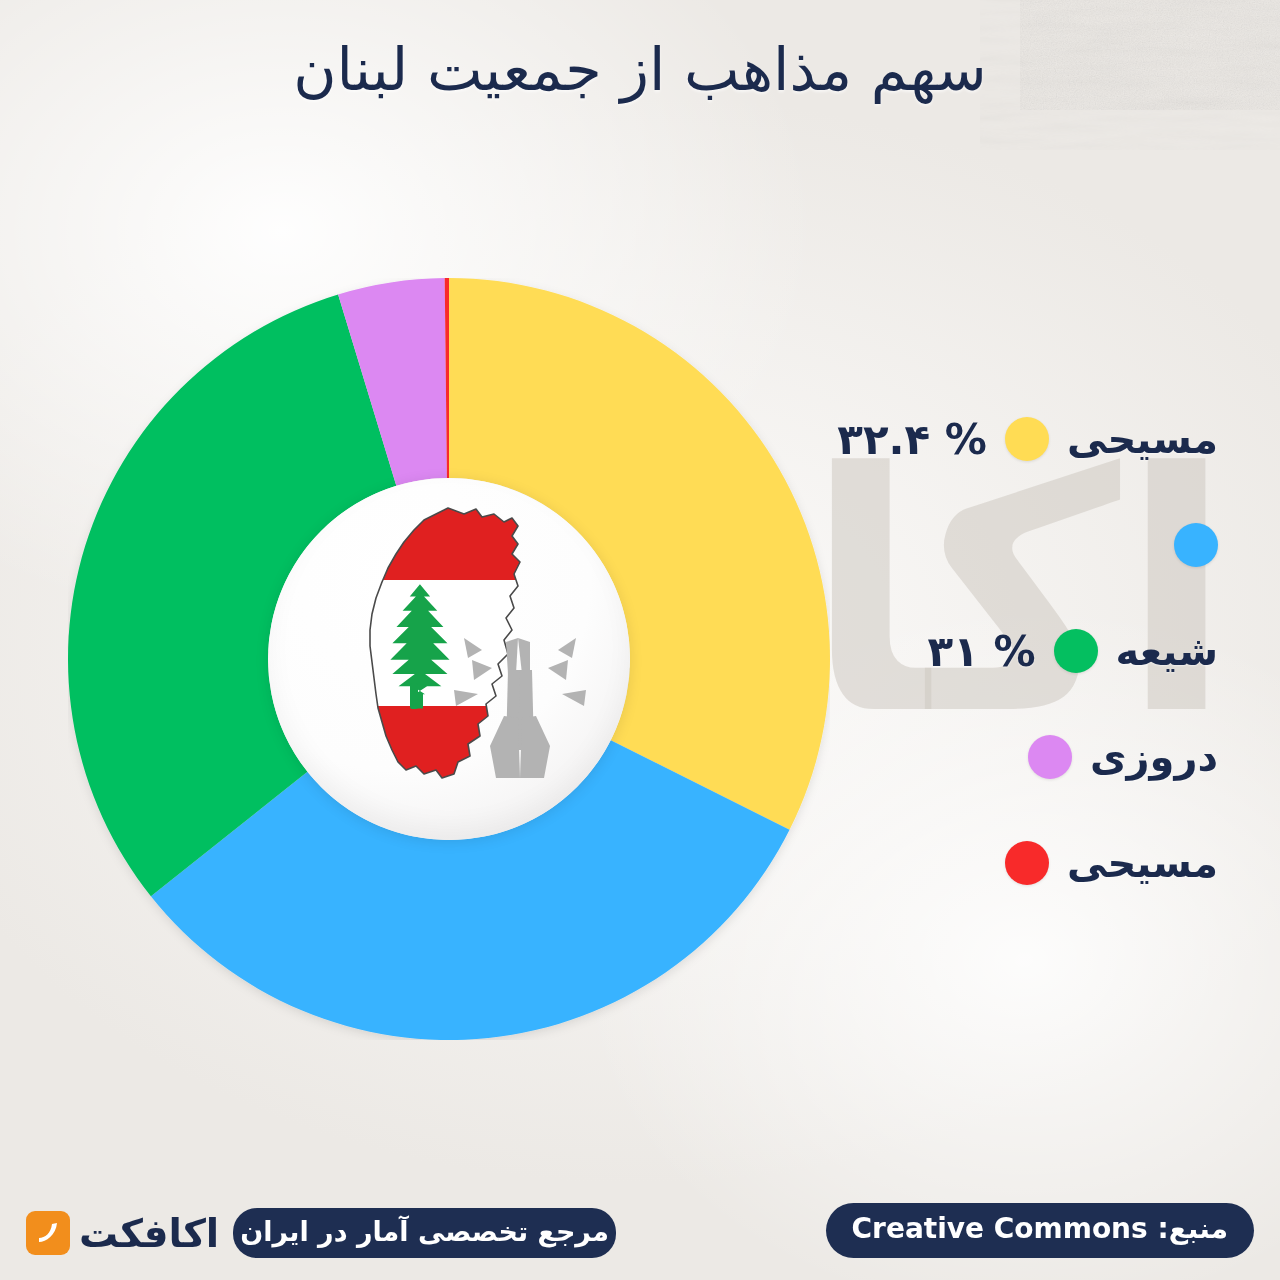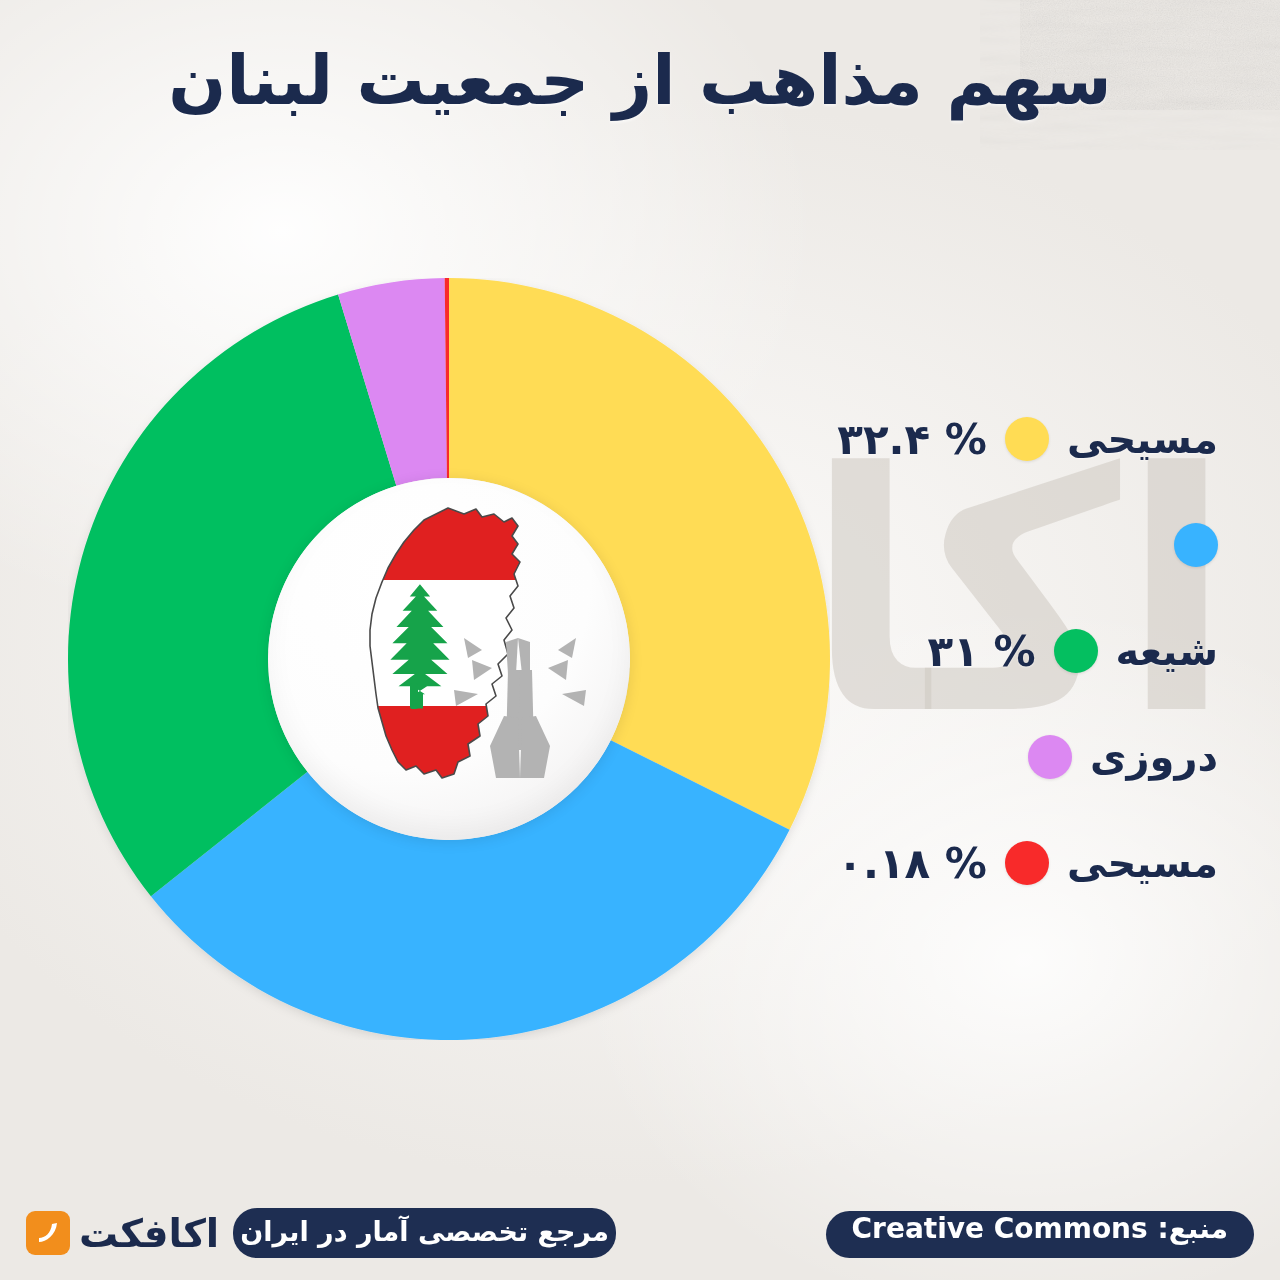--- a/index.html
+++ b/index.html
@@ -52,27 +52,26 @@
     pointer-events:none;
     user-select:none;
     white-space:nowrap;
   }
 
   
   #title {
     position:absolute;
     top:36px; left:0; right:0;
     text-align:center;
-    font-size:68px;
-    font-weight:bold;
+    font-size:59px;
+    font-weight:normal;
     color:#1b2a4d;
     letter-spacing:-1px;
     line-height:1.15;
     text-shadow:0 2px 3px rgba(255,255,255,.6);
-    margin-top:6px;
   }
 
   
   #donut-wrap {
     position:absolute;
     left:68px; top:278px;
     width:762px; height:762px;
   }
   #donut-svg { display:block; width:762px; height:762px; }
 
@@ -171,21 +170,21 @@
     font-weight:bold;
     white-space:nowrap;
     line-height:1;
   }
   #footer-right {
     position:absolute;
     right:26px; bottom:22px;
   }
   #footer-right .pill {
     border-radius:28px;
-    padding:4px 26px 15px;
+    padding:12px 26px 15px;
     font-size:28px;
     direction:rtl;
   }
   #footer-right .pill .src-name {
     direction:ltr;
     unicode-bidi:embed;
     display:inline-block;
   }
 </style>
 </head>
@@ -318,21 +317,20 @@
         <span class="legend-spacer"></span>
       </div>
       <div class="legend-row">
         <span class="legend-label">دروزی</span>
         <span class="legend-dot" style="background: rgb(220, 136, 242);"></span>
         <span class="legend-spacer"></span>
       </div>
       <div class="legend-row">
         <span class="legend-label">مسیحی</span>
         <span class="legend-dot" style="background: rgb(248, 42, 42);"></span>
-        <span class="legend-value">۰.۱۸ %</span>
         <span class="legend-spacer"></span>
       </div>
     </div>
 
   <div id="footer-left">
     <div id="brand">
       <div id="brand-mark">
         <svg viewBox="0 0 44 44" width="44" height="44">
           <path d="M13 31 C20 31 30 24 31 12 L26 13 C25 22 19 27 13 27 Z" fill="#ffffff"></path>
         </svg>

